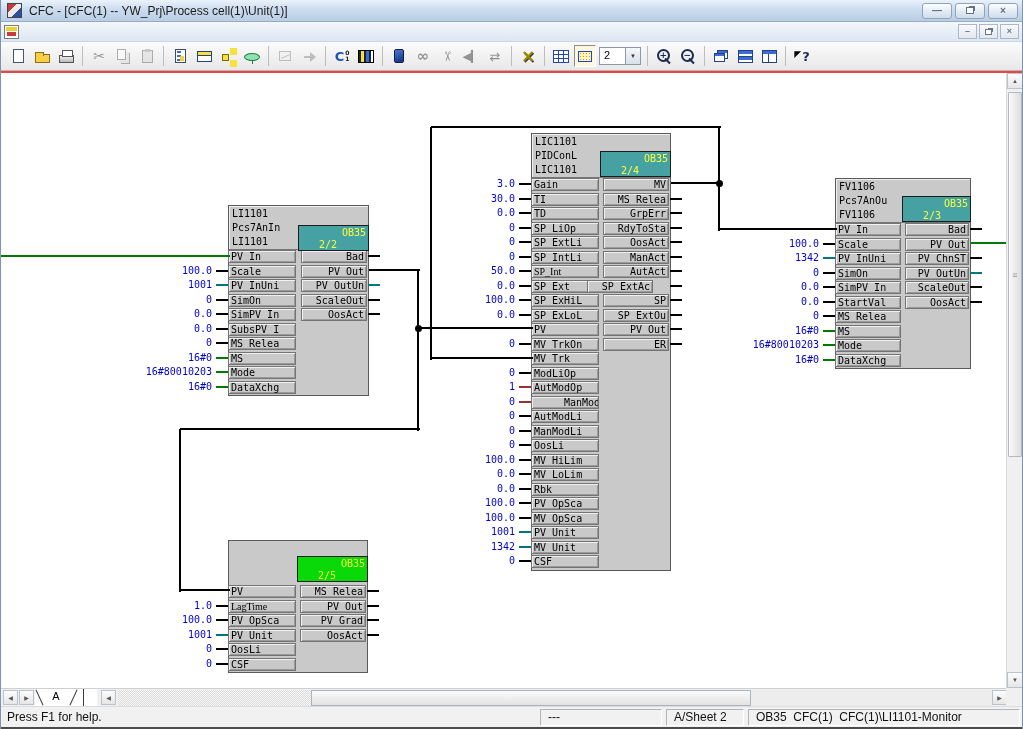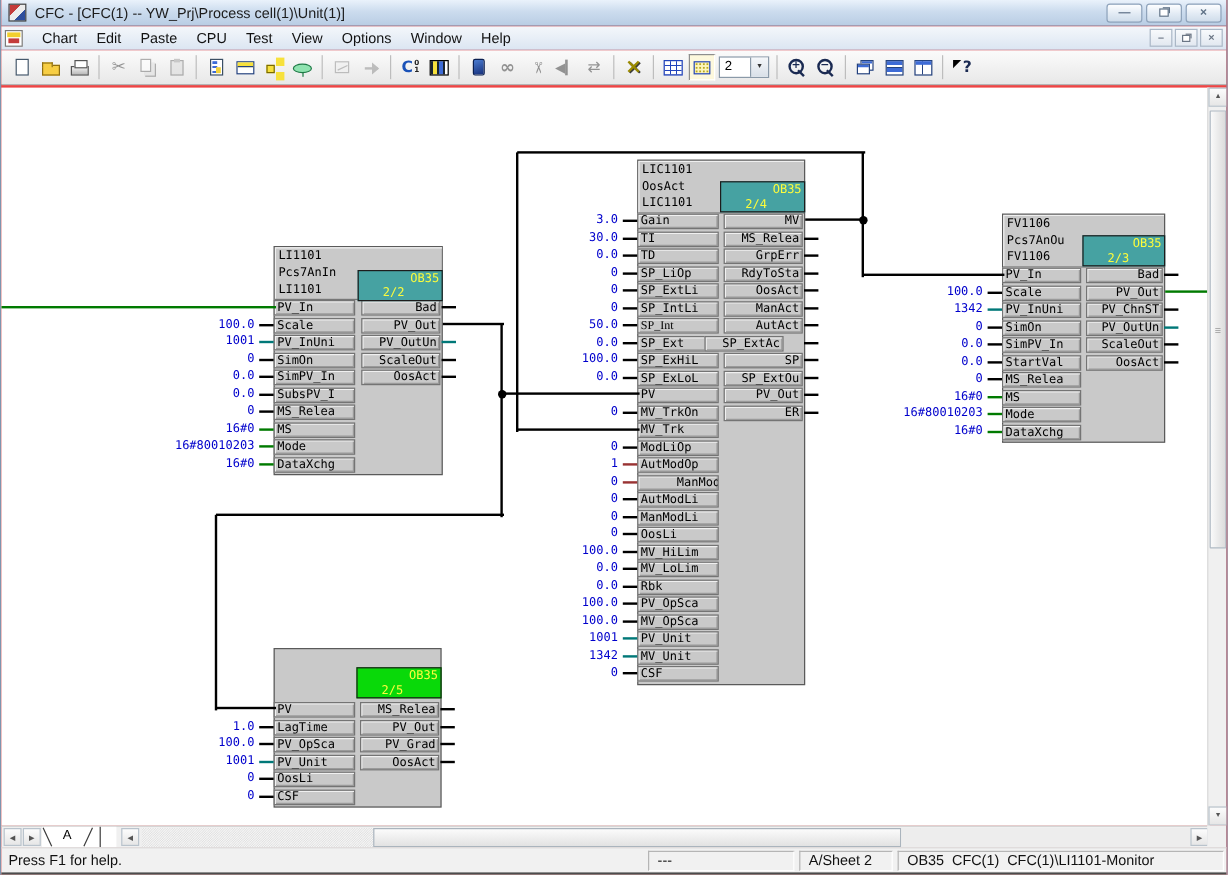--- a/index.html
+++ b/index.html
@@ -154,31 +154,20 @@
     <span class="title-text">CFC - [CFC(1) -- YW_Prj\Process cell(1)\Unit(1)]</span>
     <span class="winbtn">—</span>
     <span class="winbtn">
         <span class="rsq"></span>
       </span>
     <span class="winbtn">×</span>
   </div>
 
   <div id="menubar">
     <span class="mdiicon"></span>
-    <span id="menu-items" style="display:flex">
-        <span class="menu-item">Chart</span>
-        <span class="menu-item">Edit</span>
-        <span class="menu-item">Paste</span>
-        <span class="menu-item">CPU</span>
-        <span class="menu-item">Test</span>
-        <span class="menu-item">View</span>
-        <span class="menu-item">Options</span>
-        <span class="menu-item">Window</span>
-        <span class="menu-item">Help</span>
-      </span>
     <span id="menu-spring"></span>
     <span class="mdibtn">–</span>
     <span class="mdibtn">
         <span class="rsq"></span>
       </span>
     <span class="mdibtn">×</span>
   </div>
 
   <div id="toolbar">
       <span class="tbi">
@@ -327,21 +316,21 @@
         <div class="port out" style="left: 72px; top: 58.5px; width: 66px;">PV_Out</div>
         <div class="port out" style="left: 72px; top: 73px; width: 66px;">PV_OutUn</div>
         <div class="stub" style="left: 139px; top: 78px; width: 12px; background: rgb(0, 120, 120);"></div>
         <div class="port out" style="left: 72px; top: 87.5px; width: 66px;">ScaleOut</div>
         <div class="stub" style="left: 139px; top: 92.5px; width: 12px; background: rgb(0, 0, 0);"></div>
         <div class="port out" style="left: 72px; top: 102px; width: 66px;">OosAct</div>
         <div class="stub" style="left: 139px; top: 107px; width: 12px; background: rgb(0, 0, 0);"></div>
       </div>
       <div class="fb" style="left: 530px; top: 60px; width: 140px; height: 437.5px;">
         <div class="fb-header">LIC1101
-OosAct
+PIDConL
 LIC1101</div>
         <div class="badge" style="left: 68px; top: 17px; width: 71px; height: 26px; background: rgb(70, 162, 162);">
           <div class="ob">OB35</div>
           <div class="pos">2/4</div>
         </div>
         <div class="port in" style="left: -1px; top: 44px; width: 68px;">Gain</div>
         <div class="stub" style="left: -13px; top: 49px; width: 12px; background: rgb(0, 0, 0);"></div>
         <div class="pval" style="right: 155px; top: 43px;">3.0</div>
         <div class="port in" style="left: -1px; top: 58.5px; width: 68px;">TI</div>
         <div class="stub" style="left: -13px; top: 63.5px; width: 12px; background: rgb(0, 0, 0);"></div>
@@ -488,21 +477,21 @@
         <div class="stub" style="left: 134px; top: 107px; width: 12px; background: rgb(0, 0, 0);"></div>
         <div class="port out" style="left: 69px; top: 116.5px; width: 64px;">OosAct</div>
         <div class="stub" style="left: 134px; top: 121.5px; width: 12px; background: rgb(0, 0, 0);"></div>
       </div>
       <div class="fb" style="left: 227px; top: 467px; width: 140px; height: 133px;">
         <div class="badge" style="left: 68px; top: 15px; width: 71px; height: 26px; background: rgb(9, 217, 9);">
           <div class="ob">OB35</div>
           <div class="pos">2/5</div>
         </div>
         <div class="port in" style="left: -1px; top: 44px; width: 68px;">PV</div>
-        <div class="port in" style="left: -1px; top: 58.5px; width: 68px;">LagTime</div>
+        <div class="port in" style="left: -1px; top: 58.5px; width: 68px; font-family: Liberation Serif, serif;">LagTime</div>
         <div class="stub" style="left: -13px; top: 63.5px; width: 12px; background: rgb(0, 0, 0);"></div>
         <div class="pval" style="right: 155px; top: 57.5px;">1.0</div>
         <div class="port in" style="left: -1px; top: 73px; width: 68px;">PV_OpSca</div>
         <div class="stub" style="left: -13px; top: 78px; width: 12px; background: rgb(0, 0, 0);"></div>
         <div class="pval" style="right: 155px; top: 72px;">100.0</div>
         <div class="port in" style="left: -1px; top: 87.5px; width: 68px;">PV_Unit</div>
         <div class="stub" style="left: -13px; top: 92.5px; width: 12px; background: rgb(0, 120, 120);"></div>
         <div class="pval" style="right: 155px; top: 86.5px;">1001</div>
         <div class="port in" style="left: -1px; top: 102px; width: 68px;">OosLi</div>
         <div class="stub" style="left: -13px; top: 107px; width: 12px; background: rgb(0, 0, 0);"></div>

